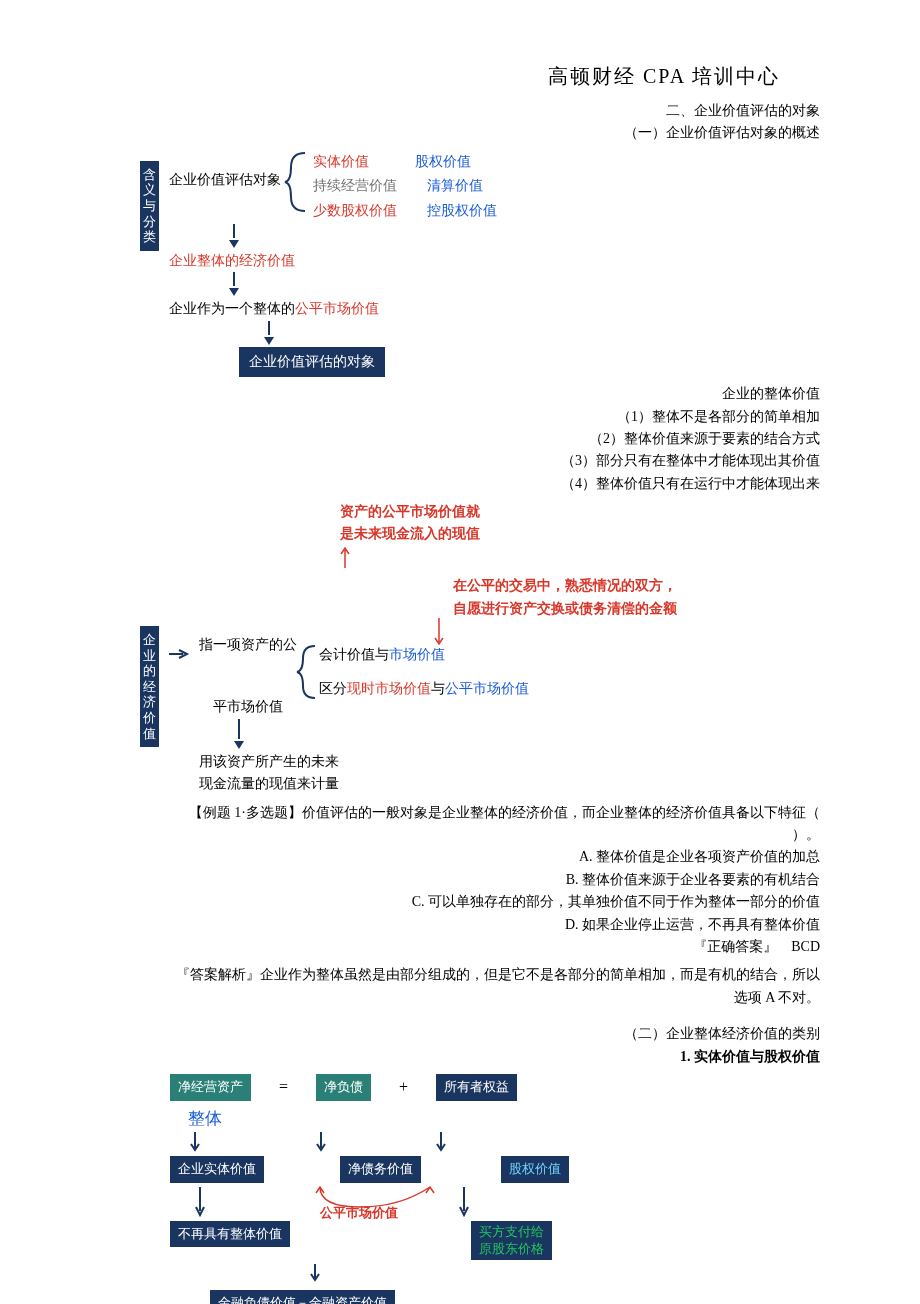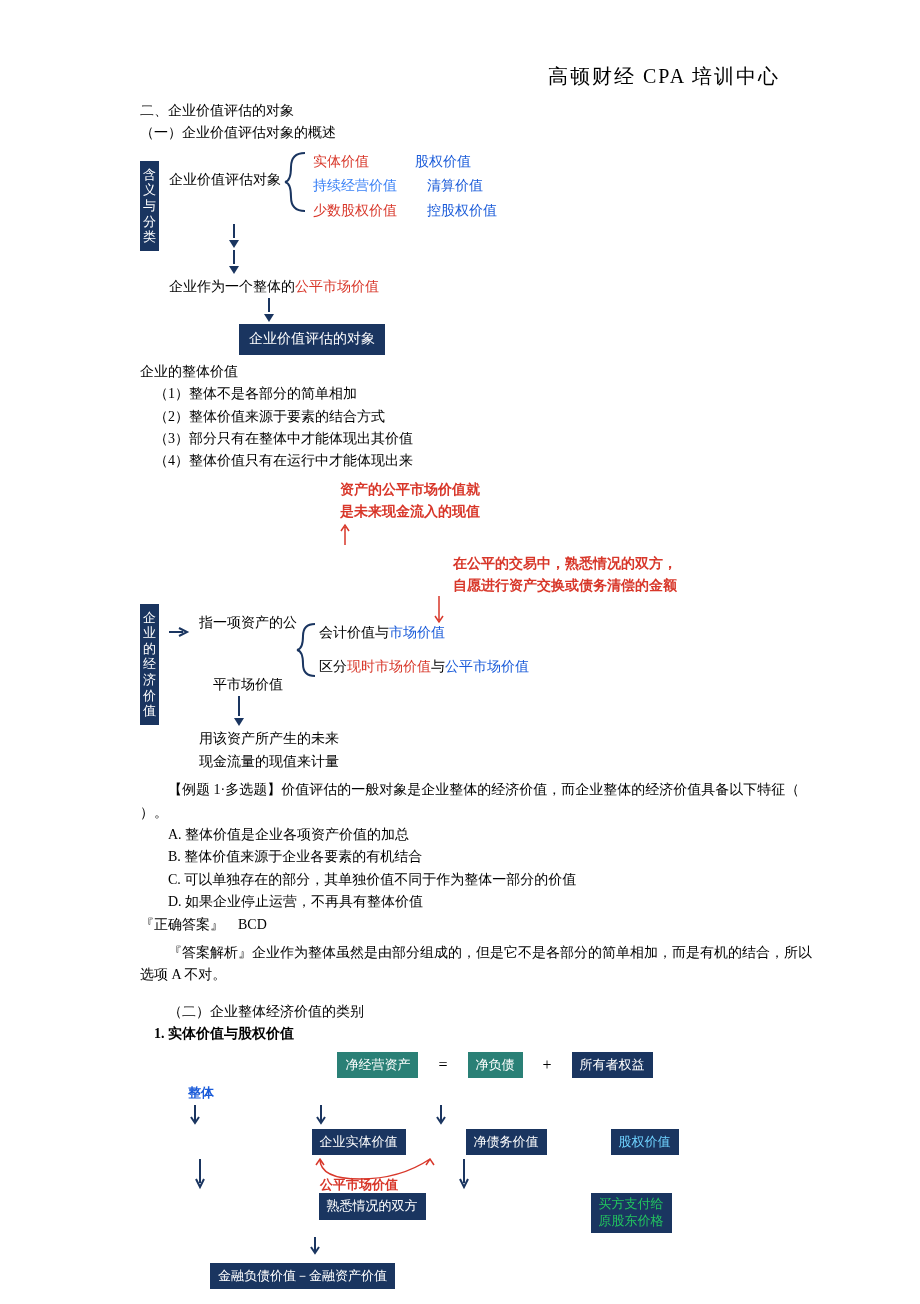--- a/index.html
+++ b/index.html
@@ -14,21 +14,21 @@
     line-height: 1.6;
   }
   .header {
     text-align: right;
     font-size: 20px;
     font-family: "SimSun", serif;
     letter-spacing: 2px;
     margin-bottom: 8px;
     padding-right: 40px;
   }
-  .para { margin: 0; }
+  .para { margin: 0; text-align: right; }
   .indent1 { padding-left: 0; }
   .indent2 { padding-left: 14px; }
   .indentQ { text-indent: 2em; }
   .diagram {
     margin: 6px 0 6px 0;
     position: relative;
   }
   .vlabel {
     background: #1a3560;
     color: #fff;
@@ -39,38 +39,38 @@
     padding: 6px 3px;
     line-height: 1.2;
     vertical-align: top;
   }
   .vlabel span { display:block; }
   .d1 { display:flex; align-items:flex-start; gap:10px; }
   .d1-main { position:relative; }
   .d1-row { display:flex; align-items:center; gap:8px; margin-bottom:2px; }
   .red { color:#d8372a; }
   .blue { color:#1a5bd9; }
-  .green { color:#3b82f6; }
+  .green { color:#737373; }
   .navbox {
     background:#1a3560; color:#fff; padding:4px 10px; display:inline-block;
     font-size:14px;
   }
   .arrow-down {
     width:0;height:0;border-left:5px solid transparent;border-right:5px solid transparent;
     border-top:8px solid #1a3560; margin:2px auto;
   }
   .stem { width:2px; height:14px; background:#1a3560; margin:0 auto; }
   .col2 { display:inline-block; vertical-align:top; }
   .gap { display:inline-block; width:30px; }
   .d2 { display:flex; align-items:flex-start; gap:10px; margin-top:6px; }
   .d2-center { position:relative; }
-  .d3row { display:flex; align-items:center; gap:20px; margin:4px 0; justify-content:center; }
+  .d3row { display:flex; align-items:center; gap:28px; margin:4px 0; justify-content:flex-start; }
   .tealbox { background:#2a8076; color:#fff; padding:3px 8px; font-size:13px; display:inline-block; }
   .navbox2 { background:#1a3560; color:#fff; padding:3px 8px; font-size:13px; display:inline-block; }
-  .bluetxt { color:#1a5bd9; font-size:13px; font-weight:bold; }
+  .bluetxt { color:#1a5bd9; font-size:17px; font-weight:normal; }
   .plus { font-size:16px; }
   .eq { font-size:16px; }
   svg { overflow:visible; }
   .curly-path { stroke:#1a3560; stroke-width:2; fill:none; }
   .red-path { stroke:#d8372a; stroke-width:1.5; fill:none; }
 </style>
 </head>
 <body>
 
 <div class="header"><span>高顿财经  CPA 培训中心</span></div>
@@ -110,20 +110,21 @@
               <span class="red">少数股权价值</span>
               <span class="gap" style="width:14px;"></span>
               <span class="blue">控股权价值</span>
             </div>
         </div>
       </div>
       <div style="width:130px;text-align:center;">
           <div class="stem"></div>
           <div class="arrow-down"></div>
         </div>
+      <div><span class="red">企业整体的经济价值</span></div>
       <div style="width:130px;text-align:center;">
           <div class="stem"></div>
           <div class="arrow-down"></div>
         </div>
       <div><span>企业作为一个整体的<span class="red">公平市场价值</span></span></div>
       <div style="width:200px;text-align:center;">
           <div class="stem"></div>
           <div class="arrow-down"></div>
         </div>
       <div style="padding-left:70px;"><span class="navbox">企业价值评估的对象</span></div>
@@ -235,21 +236,21 @@
   </div>
   <div style="position:relative;height:30px;">
     <svg width="320" height="30" style="position:absolute;left:20px;top:0;">
       <path class="red-path" d="M130,0 Q130,20 170,20 Q210,20 240,0 M126,6 L130,0 L134,6 M236,6 L240,0 L244,6"></path>
       <path class="curly-path" d="M10,0 L10,24 M6,20 L10,28 L14,20"></path>
       <path class="curly-path" d="M274,0 L274,24 M270,20 L274,28 L278,20"></path>
     </svg>
     <span class="red" style="position:absolute;left:150px;top:16px;font-weight:bold;font-size:13px;">公平市场价值</span>
   </div>
   <div class="d3row" style="align-items:flex-start;">
-    <span class="navbox2">熟悉情况的双方</span>
+    <span class="navbox2">不再具有整体价值</span>
     <span style="width:125px;"></span>
     <span class="navbox2" style="color:#22c55e;text-align:center;line-height:1.3;"><span>买方支付给</span><br><span>原股东价格</span></span>
   </div>
   <div style="margin-left:140px;"><svg width="10" height="18">
         <path class="curly-path" d="M5,0 L5,14 M1,10 L5,16 L9,10"></path>
       </svg></div>
   <div style="margin-left:40px;"><span class="navbox2">金融负债价值－金融资产价值</span></div>
 </div>
 
 </body></html>

